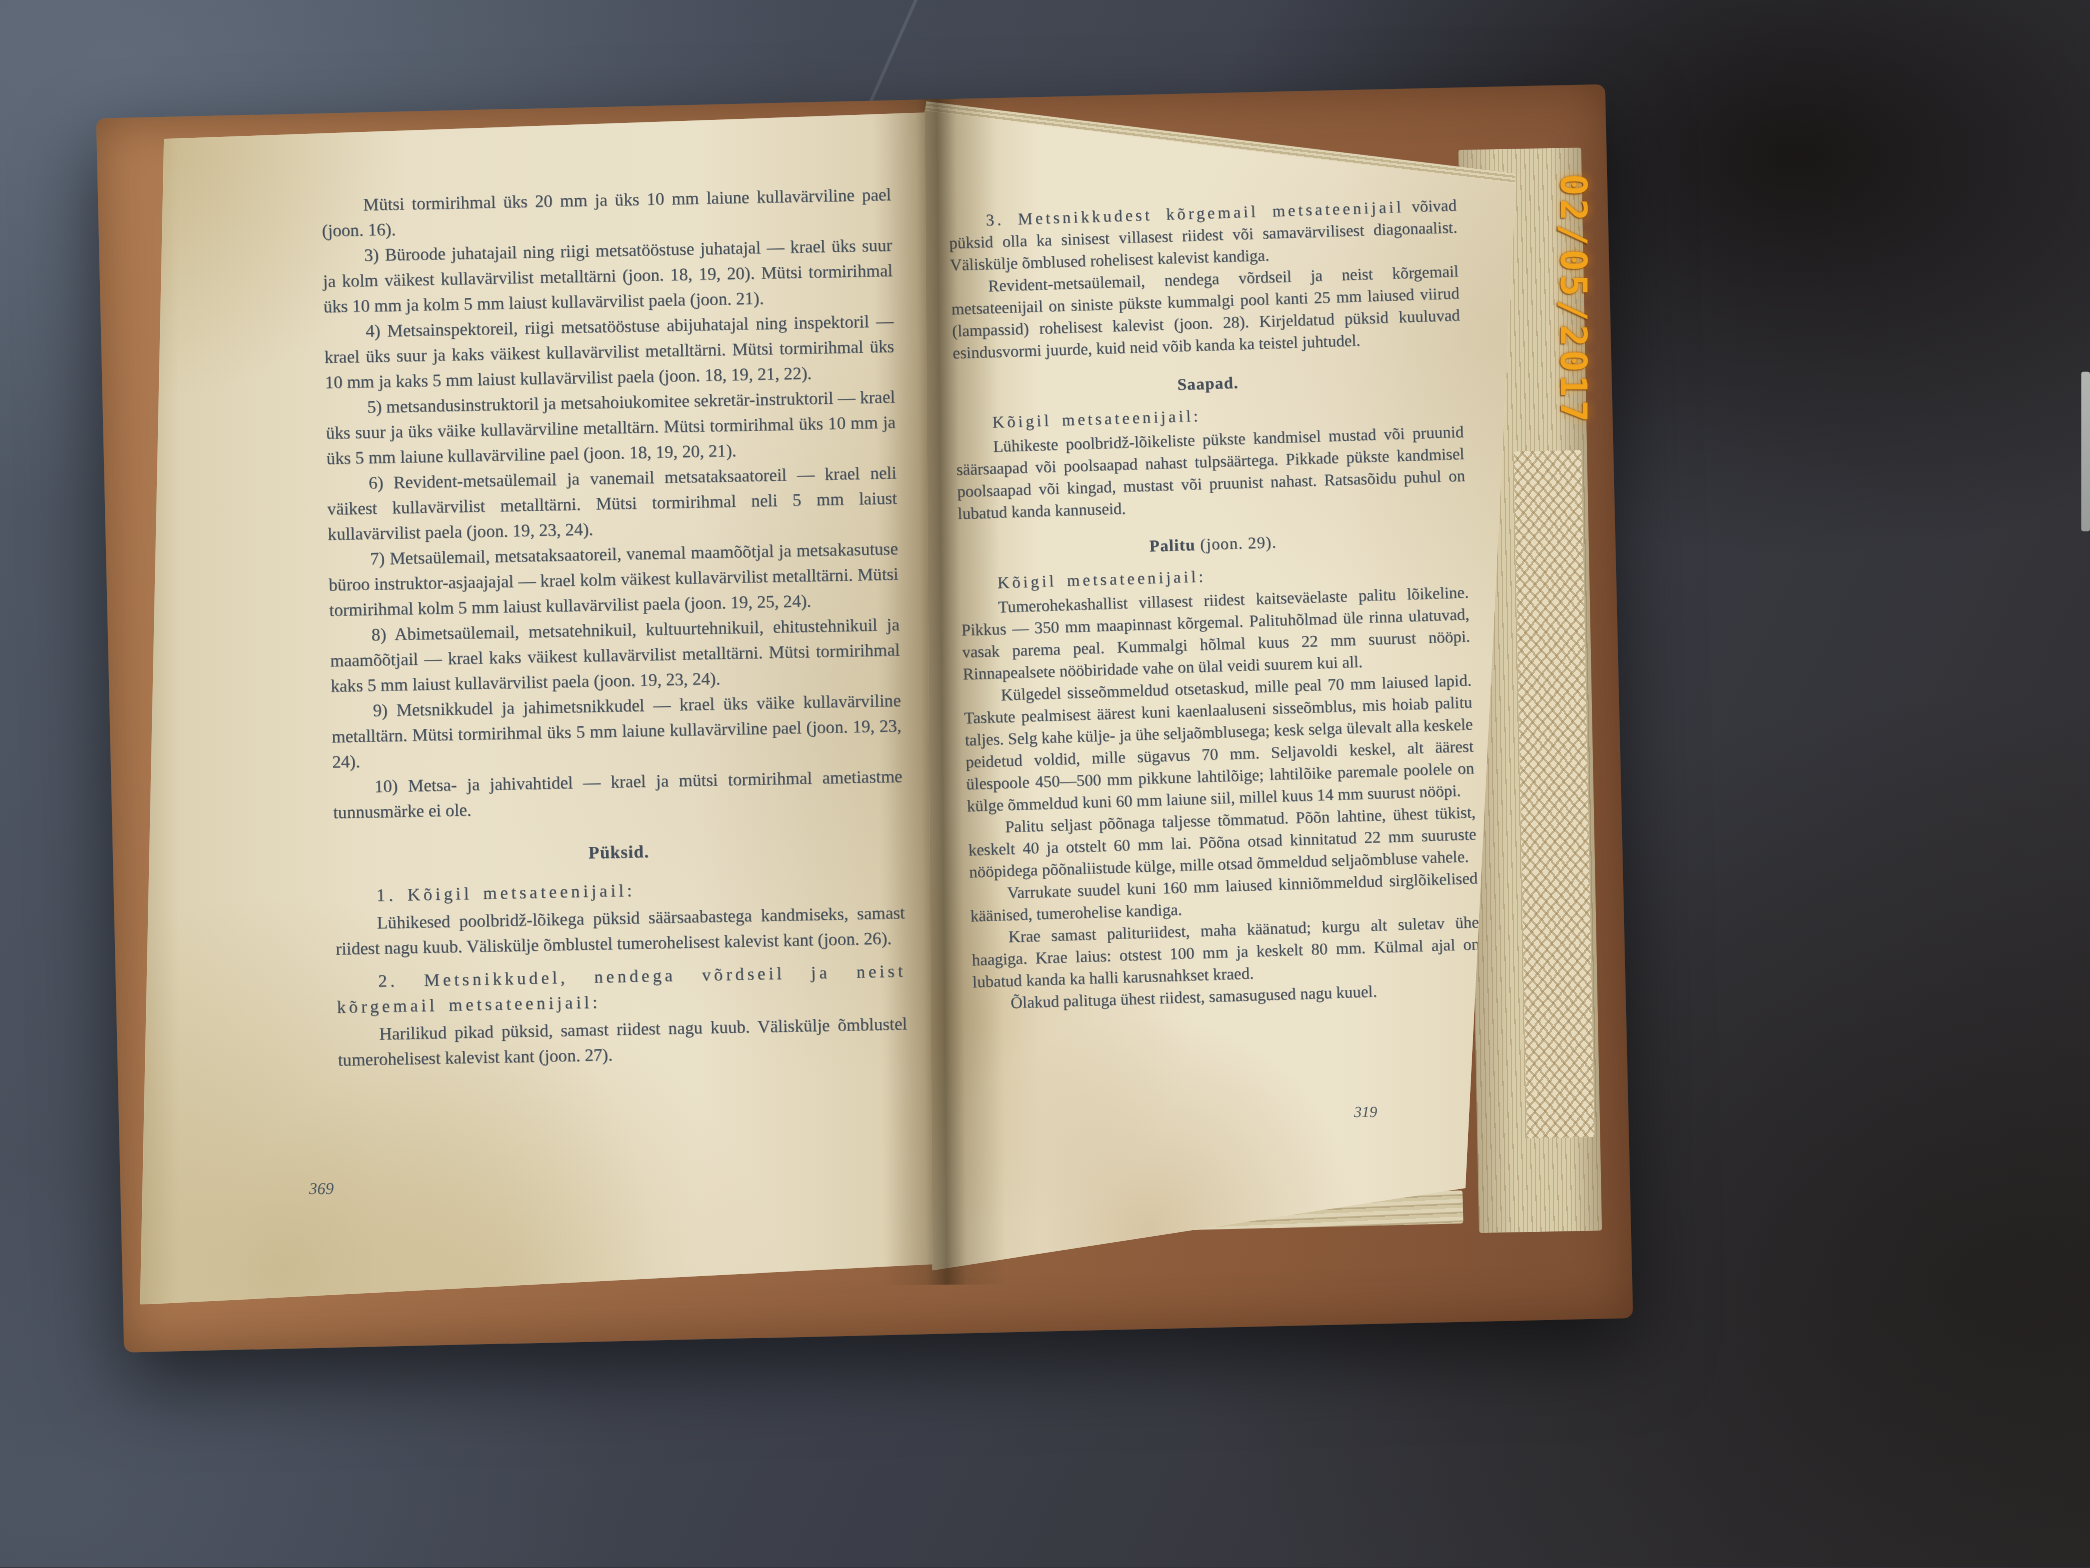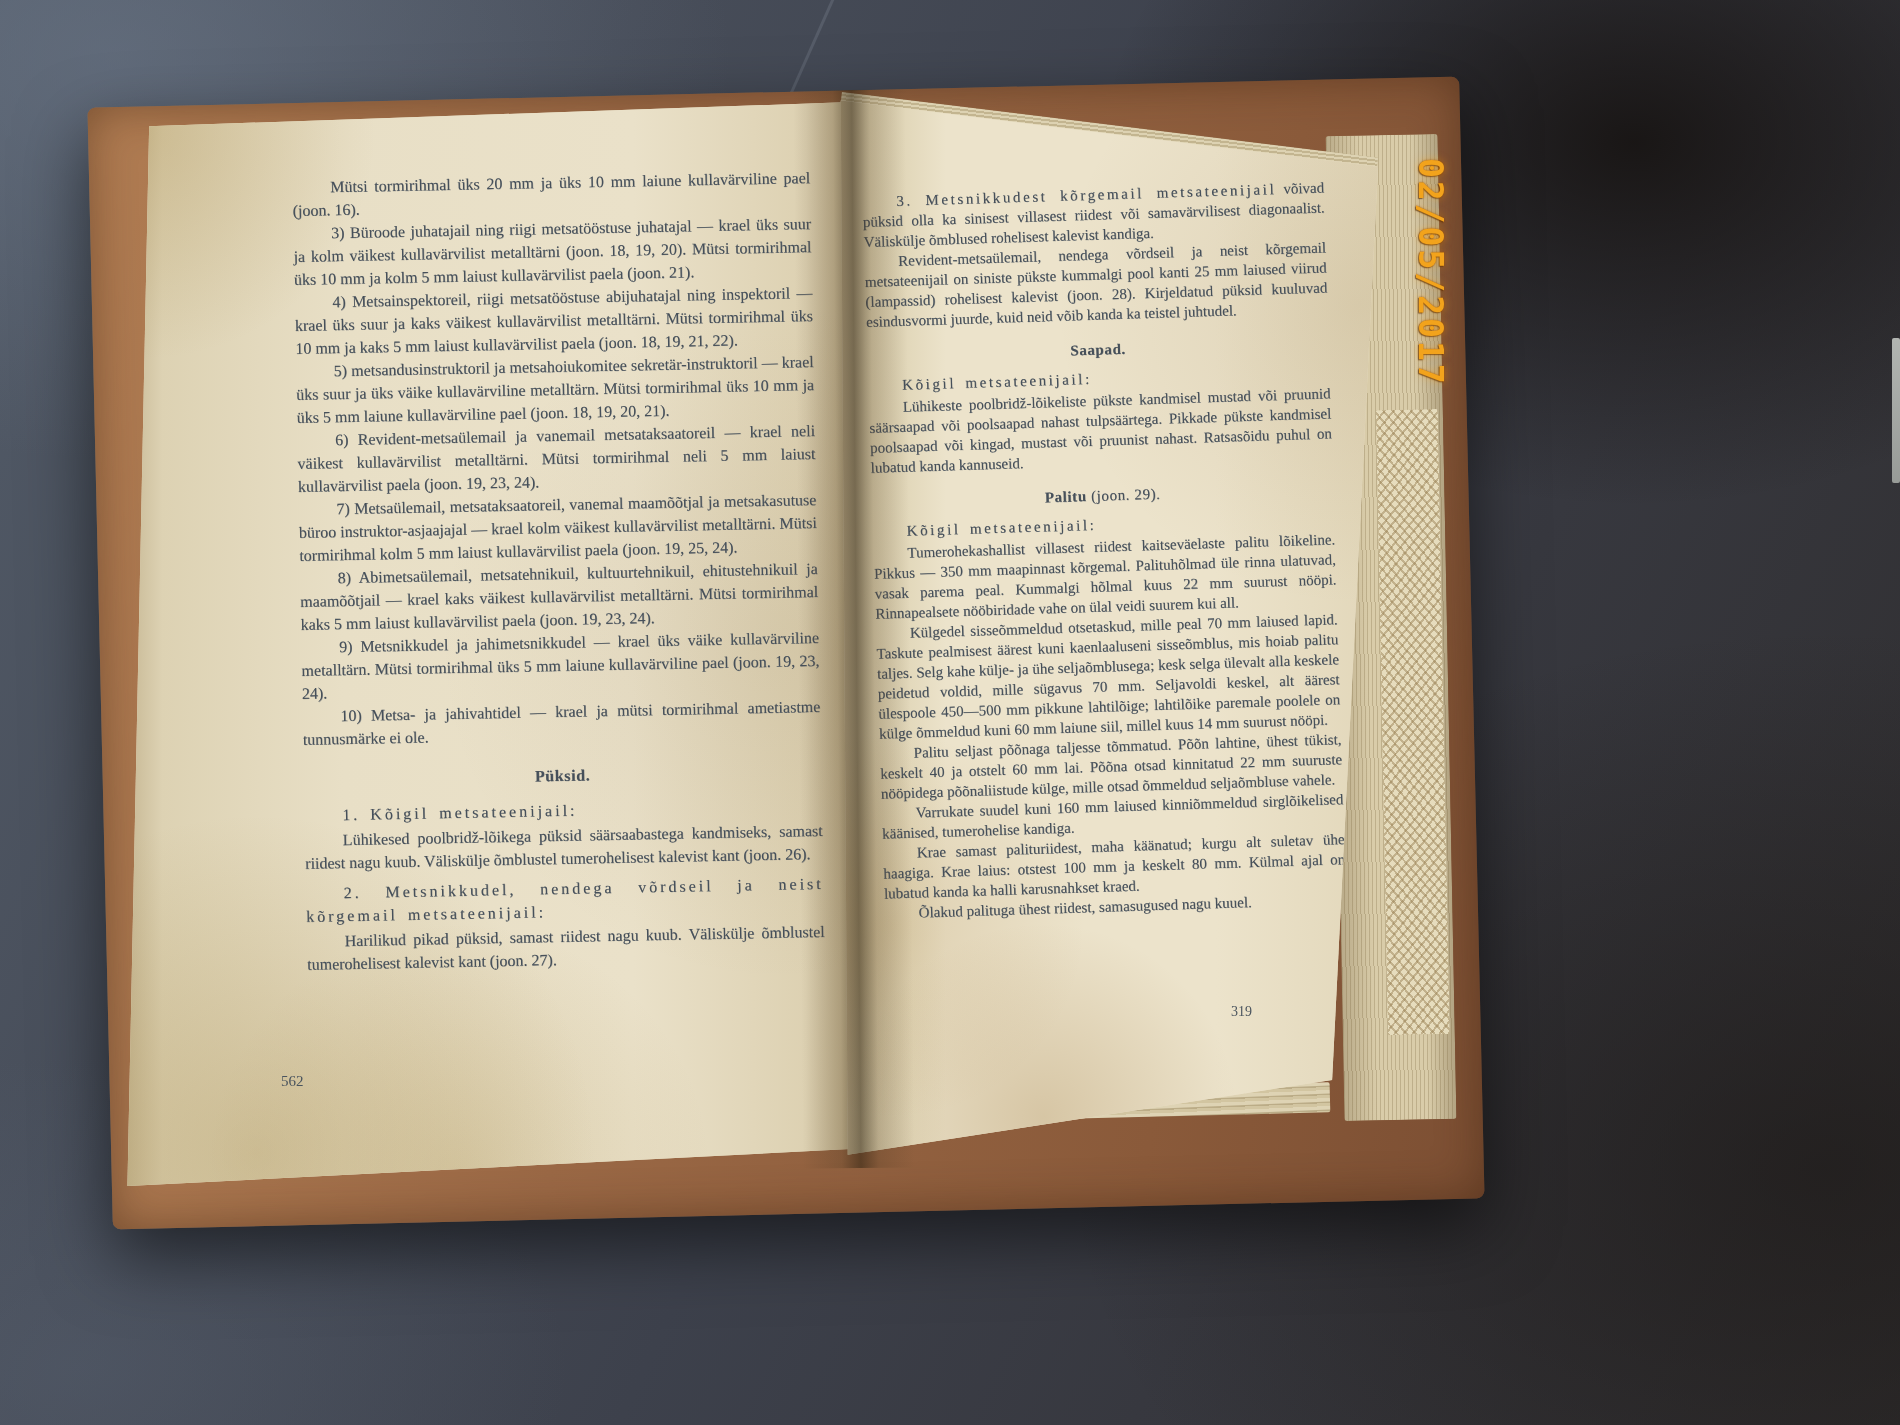--- a/index.html
+++ b/index.html
@@ -95,21 +95,21 @@
   .left-text  { left: 166px; top: 78px;  width: 518px; font-size: 16px;   line-height: 23px; transform: rotate(-1.1deg); transform-origin: top left; }
   .right-text { left: 24px;  top: 100px; width: 462px; font-size: 15px;   line-height: 20px; transform: rotate(-1.8deg); transform-origin: top left; }
   .para { margin: 0; text-indent: 38px; }
   .right-text .para { text-indent: 34px; }
   .spaced-line { margin: 7px 0 2px; text-indent: 38px; letter-spacing: 3px; word-spacing: 3px; }
   .right-text .spaced-line { text-indent: 34px; letter-spacing: 2.6px; }
   .lead-spaced { letter-spacing: 2.6px; word-spacing: 3px; }
   .heading { text-align: center; font-weight: bold; letter-spacing: 0.6px; margin: 18px 0 12px; text-indent: 0; }
   .right-text .heading { margin: 15px 0 9px; }
   .heading .normal { font-weight: normal; }
-  .page-number { position: absolute; font-size: 15px; color: #4a545e; }
+  .page-number { position: absolute; font-style: italic; font-size: 15px; color: #4a545e; }
   .page-number-left  { left: 155px; top: 975px; }
   .page-number-right { left: 393px; top: 912px; font-size: 14px; }
   .date-stamp {
     position: absolute; left: 1450px; top: 158px;
     transform: rotate(90deg); transform-origin: top left;
     font-family: "DejaVu Sans Mono", monospace;
     font-weight: bold; font-size: 33px; letter-spacing: 3px;
     color: #f2a31c;
     text-shadow: 0 0 9px rgba(250,150,0,0.55), 0 0 2px rgba(130,60,0,0.85), 1px 1px 1px rgba(60,30,0,0.6);
     white-space: nowrap;
@@ -150,21 +150,21 @@
       <p class="para">7) Metsaülemail, metsataksaatoreil, vanemal maamõõtjal ja metsakasutuse büroo instruktor-asjaajajal — krael kolm väikest kullavärvilist metalltärni. Mütsi tormirihmal kolm 5 mm laiust kullavärvilist paela (joon. 19, 25, 24).</p>
       <p class="para">8) Abimetsaülemail, metsatehnikuil, kultuurtehnikuil, ehitustehnikuil ja maamõõtjail — krael kaks väikest kullavärvilist metalltärni. Mütsi tormirihmal kaks 5 mm laiust kullavärvilist paela (joon. 19, 23, 24).</p>
       <p class="para">9) Metsnikkudel ja jahimetsnikkudel — krael üks väike kullavärviline metalltärn. Mütsi tormirihmal üks 5 mm laiune kullavärviline pael (joon. 19, 23, 24).</p>
       <p class="para">10) Metsa- ja jahivahtidel — krael ja mütsi tormirihmal ametiastme tunnusmärke ei ole.</p>
       <div class="heading">Püksid.</div>
       <p class="spaced-line">1. Kõigil metsateenijail:</p>
       <p class="para">Lühikesed poolbridž-lõikega püksid säärsaabastega kandmiseks, samast riidest nagu kuub. Väliskülje õmblustel tumerohelisest kalevist kant (joon. 26).</p>
       <p class="spaced-line">2. Metsnikkudel, nendega võrdseil ja neist kõrgemail metsateenijail:</p>
       <p class="para">Harilikud pikad püksid, samast riidest nagu kuub. Väliskülje õmblustel tumerohelisest kalevist kant (joon. 27).</p>
     </div>
-    <div class="page-number page-number-left">562</div>
+    <div class="page-number page-number-left">369</div>
   </div>
 
   <div class="page page-right">
     <div class="page-text right-text">
       <p class="para"><span class="lead-spaced">3. Metsnikkudest kõrgemail metsateenijail</span><span> võivad püksid olla ka sinisest villasest riidest või samavärvilisest diagonaalist. Väliskülje õmblused rohelisest kalevist kandiga.</span></p>
       <p class="para">Revident-metsaülemail, nendega võrdseil ja neist kõrgemail metsateenijail on siniste pükste kummalgi pool kanti 25 mm laiused viirud (lampassid) rohelisest kalevist (joon. 28). Kirjeldatud püksid kuuluvad esindusvormi juurde, kuid neid võib kanda ka teistel juhtudel.</p>
       <div class="heading">Saapad.</div>
       <p class="spaced-line">Kõigil metsateenijail:</p>
       <p class="para">Lühikeste poolbridž-lõikeliste pükste kandmisel mustad või pruunid säärsaapad või poolsaapad nahast tulpsäärtega. Pikkade pükste kandmisel poolsaapad või kingad, mustast või pruunist nahast. Ratsasõidu puhul on lubatud kanda kannuseid.</p>
       <div class="heading"><span>Palitu</span> <span class="normal">(joon. 29).</span></div>

